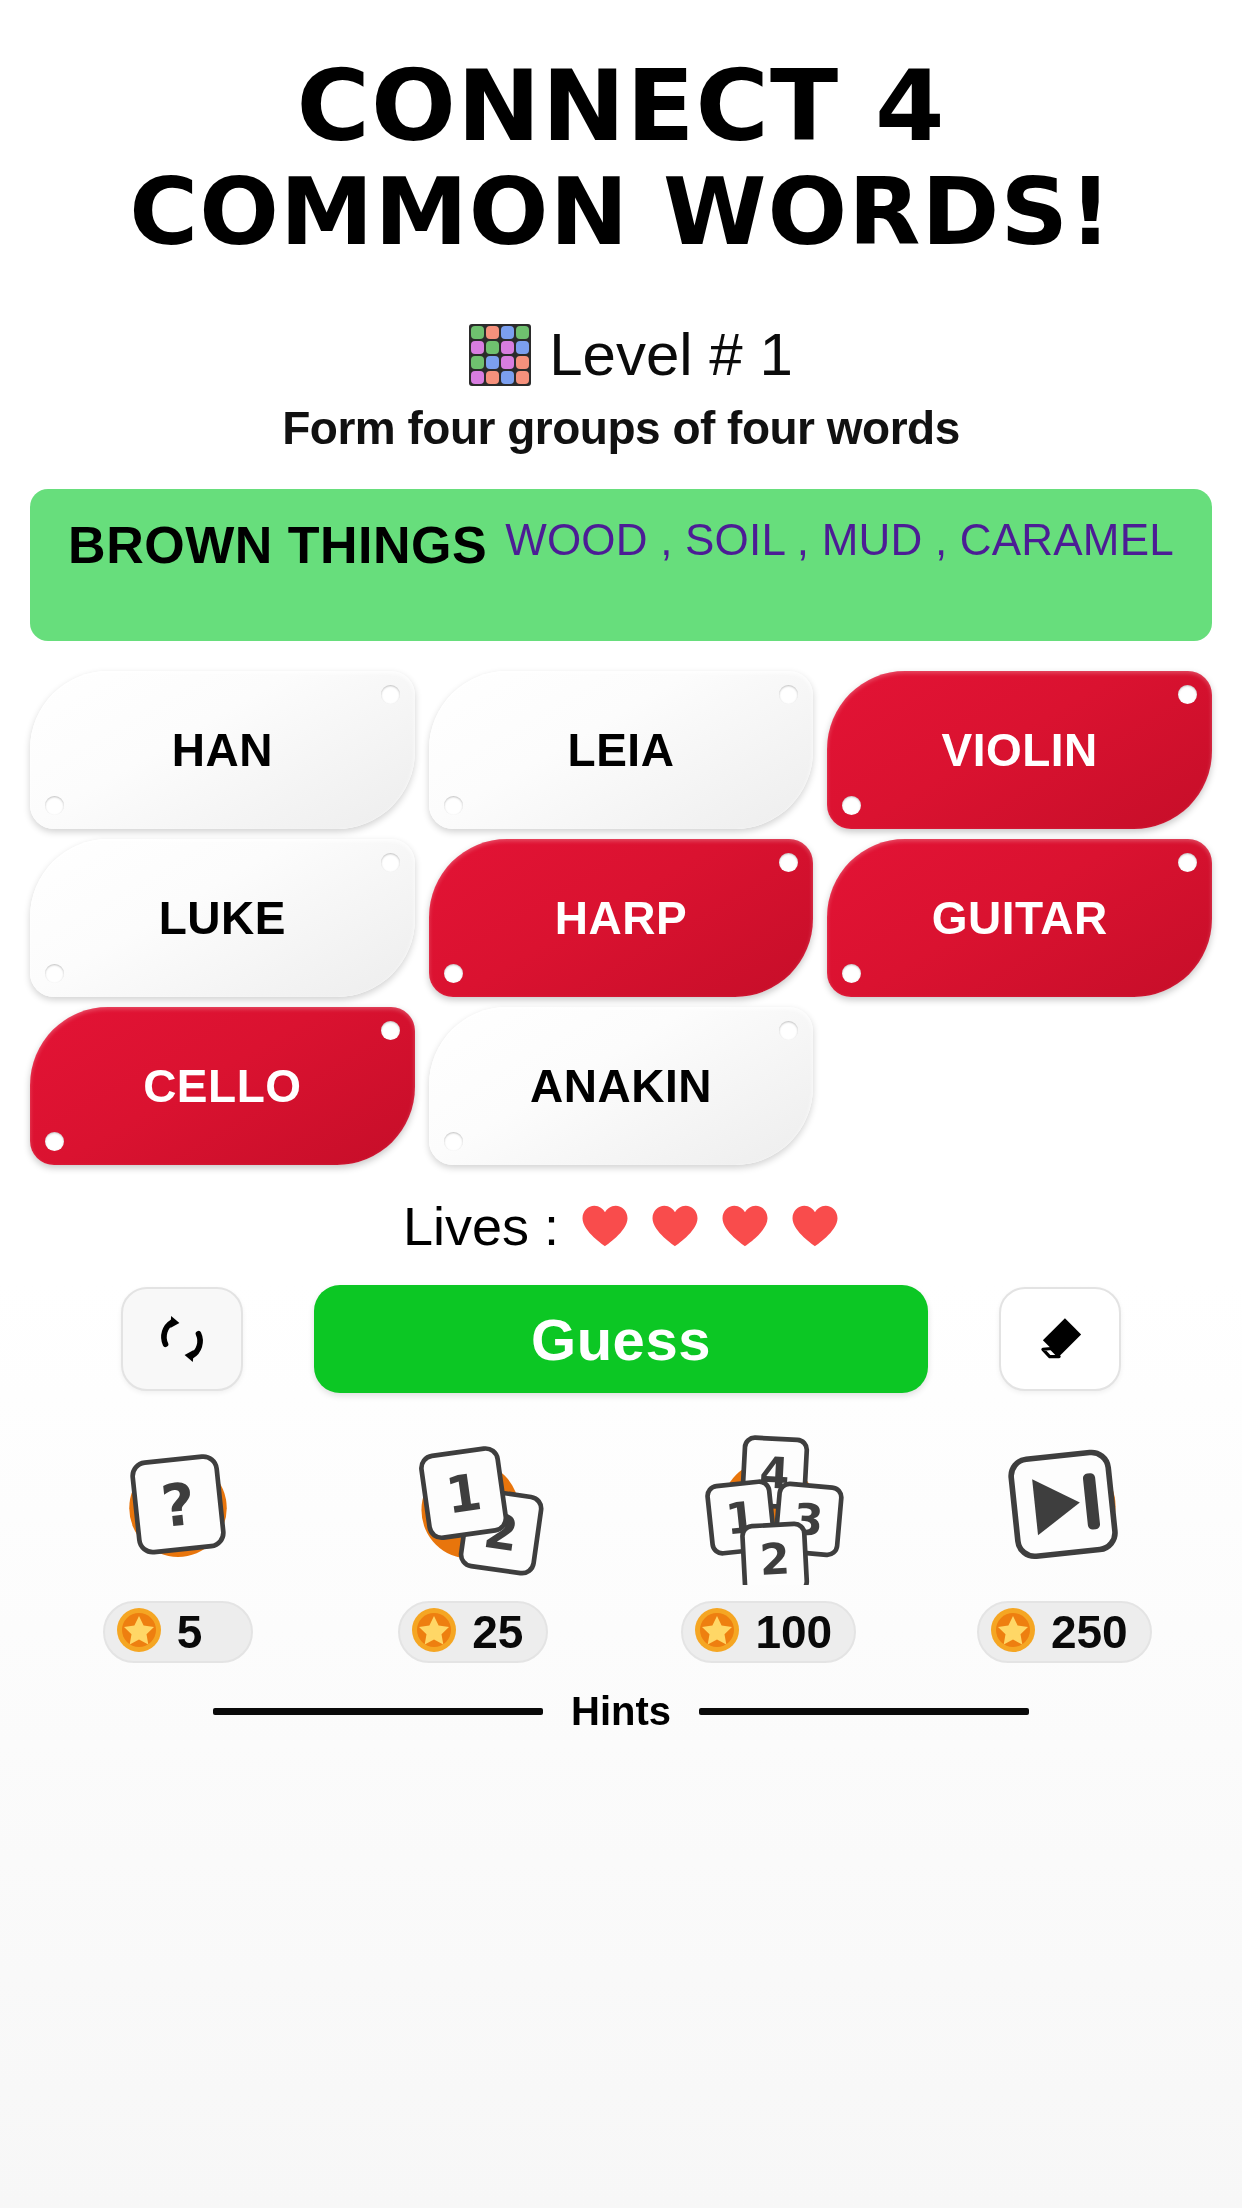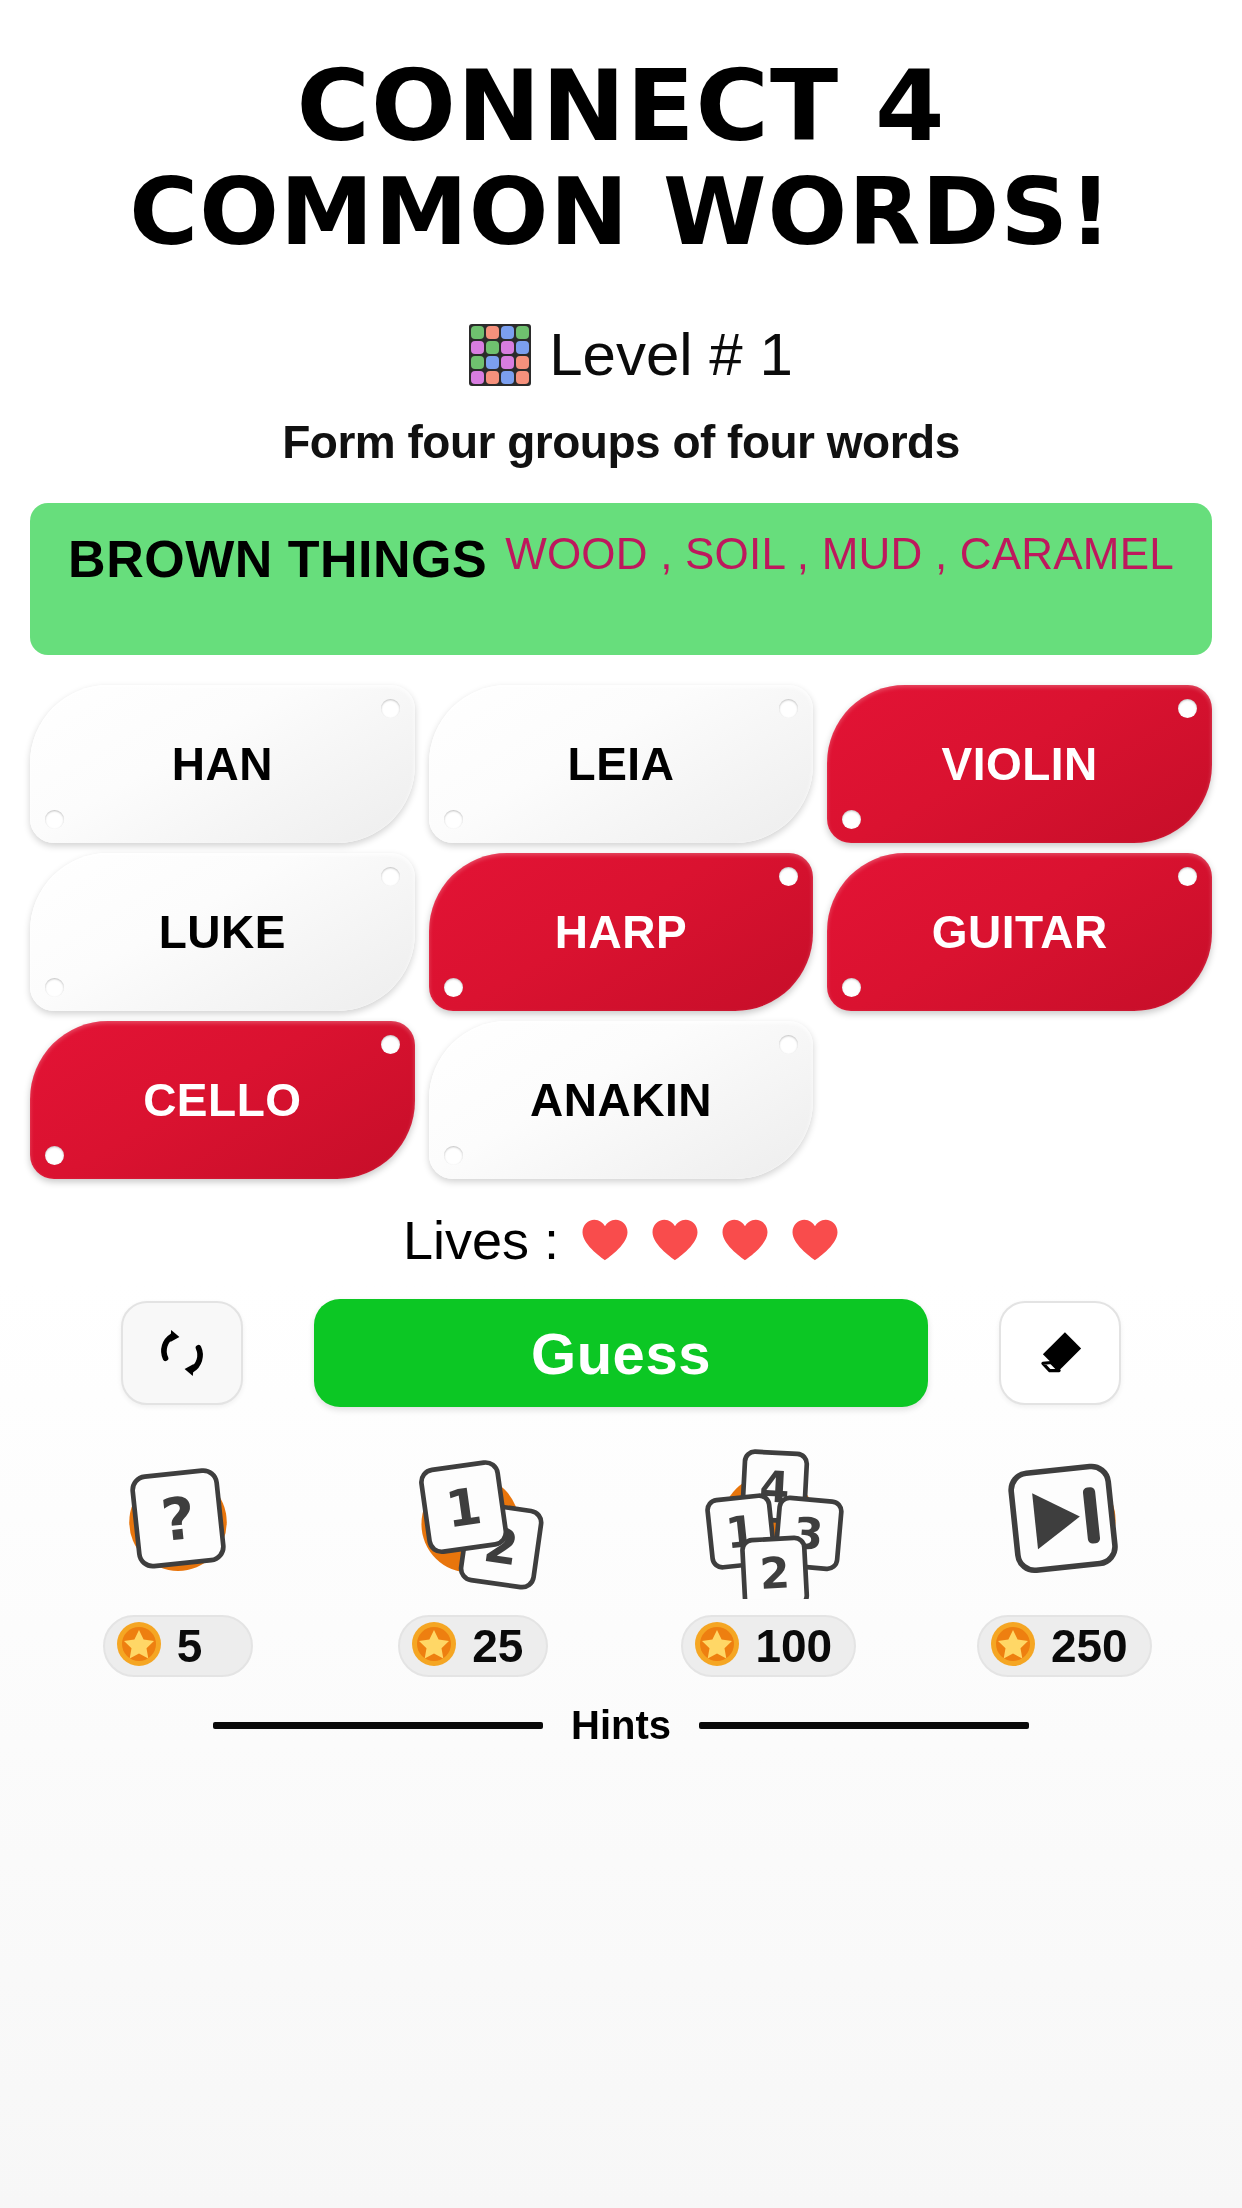--- a/index.html
+++ b/index.html
@@ -67,21 +67,21 @@
 
   .level-text {
     font-size: 60px;
     font-weight: 500;
     color: #0B0B0B;
     letter-spacing: 0px;
     white-space: nowrap;
   }
 
   .subtitle {
-    margin-top: 26px;
+    margin-top: 12px;
     font-size: 46px;
     font-weight: bold;
     color: #111;
     letter-spacing: -0.5px;
   }
 
   
   .groups {
     margin-top: 34px;
     width: 1182px;
@@ -100,21 +100,21 @@
   }
   .group-title {
     font-size: 52px;
     font-weight: bold;
     color: #000;
     letter-spacing: 0.5px;
   }
   .group-words {
     font-size: 44px;
     font-weight: 400;
-    color: #be185d;
+    color: #4c1d95;
     letter-spacing: 0.2px;
   }
 
   
   .tiles {
     margin-top: 30px;
     width: 1182px;
     display: grid;
     grid-template-columns: repeat(3, 1fr);
     gap: 10px 14px;

